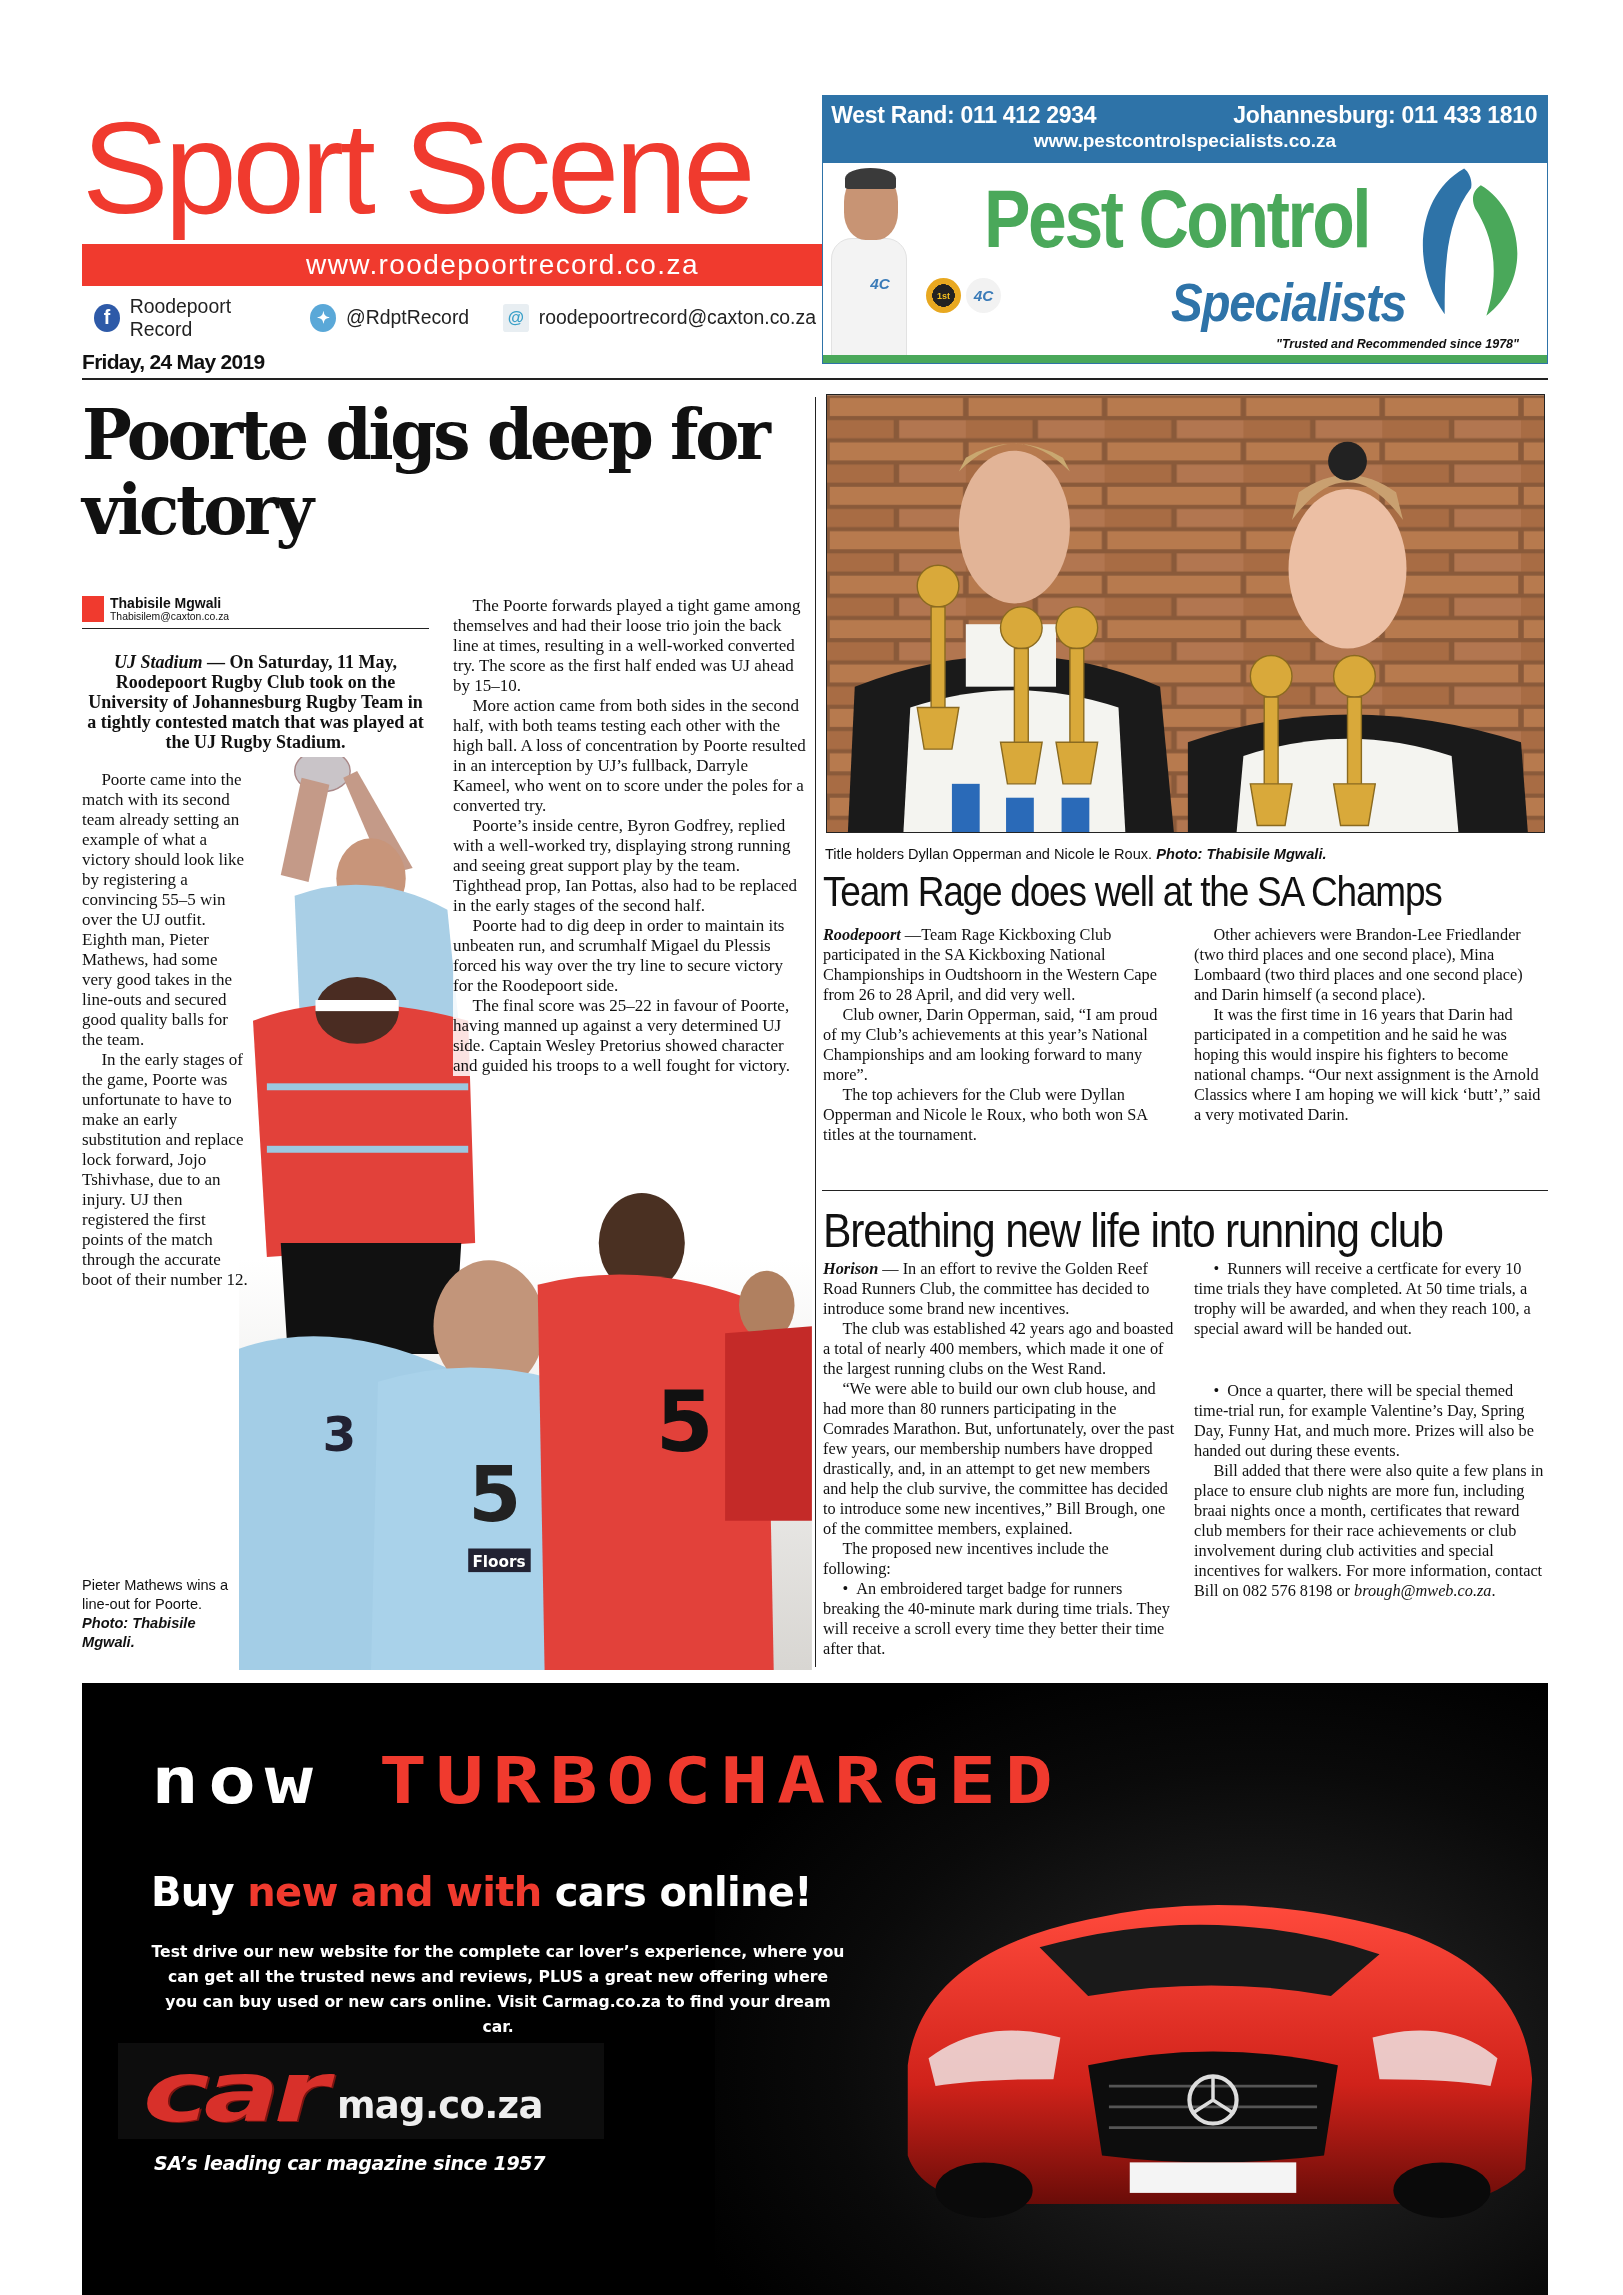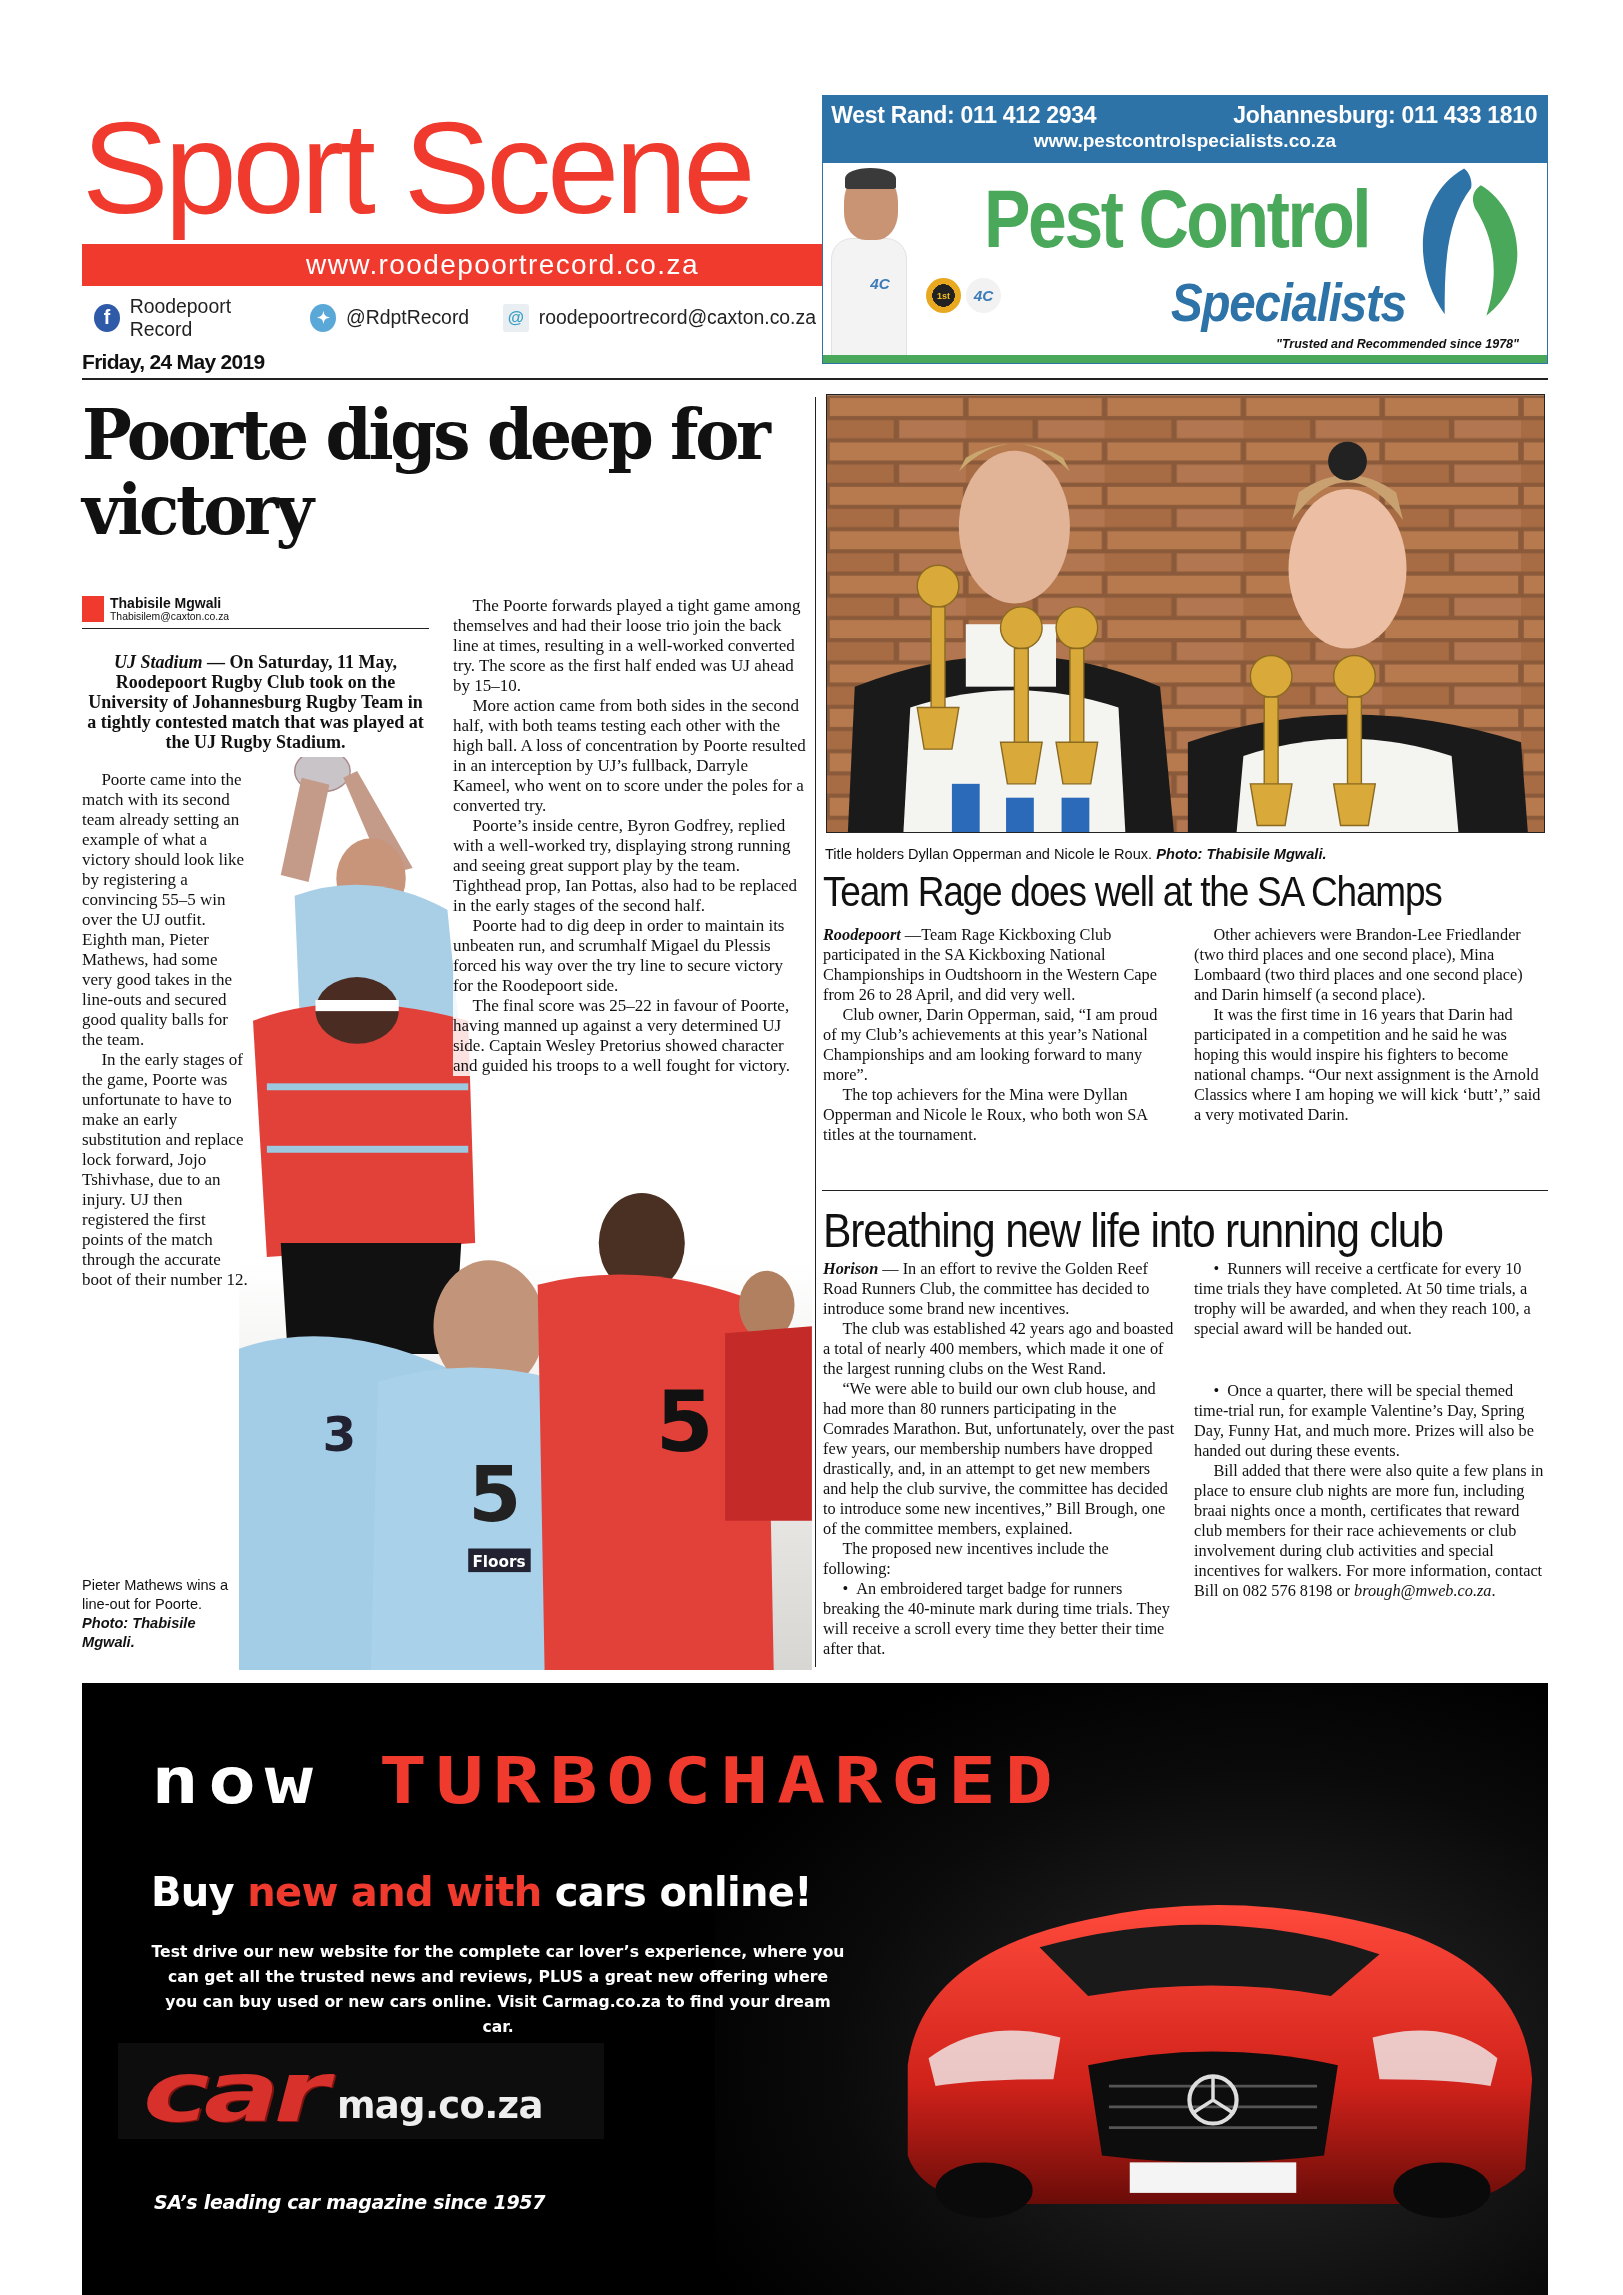--- a/index.html
+++ b/index.html
@@ -77,21 +77,21 @@
   .car-ad .glow { position: absolute; right: 0; top: 0; width: 833px; height: 100%; background: radial-gradient(ellipse at 65% 55%, #2b2b2b 0%, #0a0a0a 55%, #000 80%); }
   .now-turbo { position: absolute; left: 69px; top: 66px; font-family: "DejaVu Sans Mono", monospace; font-weight: bold; font-size: 64px; letter-spacing: 7px; white-space: nowrap; transform: scaleX(1.25); transform-origin: left; line-height: 1; }
   .now-turbo .w { color: #fff; text-transform: lowercase; }
   .now-turbo .r { color: #f03a2e; }
   .buy-line { position: absolute; left: 69px; top: 189px; font-family: "DejaVu Sans", sans-serif; font-weight: bold; font-size: 40px; letter-spacing: -0.7px; color: #fff; white-space: nowrap; line-height: 1; }
   .buy-line .r { color: #f03a2e; }
   .car-body { position: absolute; left: 69px; top: 257px; width: 694px; font-family: "DejaVu Sans", sans-serif; font-weight: bold; font-size: 15.6px; line-height: 25px; color: #fff; text-align: center; }
   .carmag-logo { position: absolute; left: 36px; top: 360px; width: 486px; height: 96px; background: #0d0d0d; }
   .carmag-car { position: absolute; left: 25px; top: 8.3px; font-family: "DejaVu Sans", sans-serif; font-weight: bold; font-style: italic; font-size: 83px; color: #d8302a; letter-spacing: -4.2px; line-height: 1; transform: scaleX(1.35); transform-origin: left; text-shadow: 1.4px 1.4px 0 #7a1410; }
   .carmag-mag { position: absolute; left: 219px; top: 44px; font-family: "DejaVu Sans", sans-serif; font-weight: bold; font-size: 37px; color: #eee; line-height: 1; letter-spacing: -0.7px; }
-  .carmag-tag { position: absolute; left: 72px; top: 469px; font-family: "DejaVu Sans", sans-serif; font-weight: bold; font-style: italic; font-size: 19px; color: #fff; letter-spacing: -0.3px; margin-top: 39px; }
+  .carmag-tag { position: absolute; left: 72px; top: 469px; font-family: "DejaVu Sans", sans-serif; font-weight: bold; font-style: italic; font-size: 19px; color: #fff; letter-spacing: -0.3px; }
   .car-svg { position: absolute; left: 798px; top: 174px; width: 666px; height: 361px; }
 </style>
 </head>
 <body>
 
 <div class="masthead-title">Sport Scene</div>
 <div class="url-bar"><span>www.roodepoortrecord.co.za</span></div>
 
 <div class="social-row">
   <span class="ic ic-fb">f</span>
@@ -264,21 +264,21 @@
 <div class="caption-sans" style="left:825px; top:845px; width:722px; font-size:14.6px; white-space:nowrap;">
   <span>Title holders Dyllan Opperman and Nicole le Roux.</span>
   <b>Photo: Thabisile Mgwali.</b>
 </div>
 
 <div class="section-head" style="left:823px; top:870px; font-size:43px; transform:scaleX(0.86);">Team Rage does well at the SA Champs</div>
 
 <div class="col-text small-col" style="left:823px; top:925px; width:351px;">
   <p class="noindent"><b><i>Roodepoort</i></b> —<span>Team Rage Kickboxing Club participated in the SA Kickboxing National Championships in Oudtshoorn in the Western Cape from 26 to 28 April, and did very well.</span></p>
   <p>Club owner, Darin Opperman, said, “I am proud of my Club’s achievements at this year’s National Championships and am looking forward to many more”.</p>
-  <p>The top achievers for the Mina were Dyllan Opperman and Nicole le Roux, who both won SA titles at the tournament.</p>
+  <p>The top achievers for the Club were Dyllan Opperman and Nicole le Roux, who both won SA titles at the tournament.</p>
 </div>
 <div class="col-text small-col" style="left:1194px; top:925px; width:351px;">
   <p>Other achievers were Brandon-Lee Friedlander (two third places and one second place), Mina Lombaard (two third places and one second place) and Darin himself (a second place).</p>
   <p>It was the first time in 16 years that Darin had participated in a competition and he said he was hoping this would inspire his fighters to become national champs. “Our next assignment is the Arnold Classics where I am hoping we will kick ‘butt’,” said a very motivated Darin.</p>
 </div>
 
 <div class="rule" style="left:822px; top:1190px; width:726px; height:1.4px;"></div>
 
 <div class="section-head" style="left:823px; top:1206px; font-size:49px; transform:scaleX(0.87);">Breathing new life into running club</div>
 

